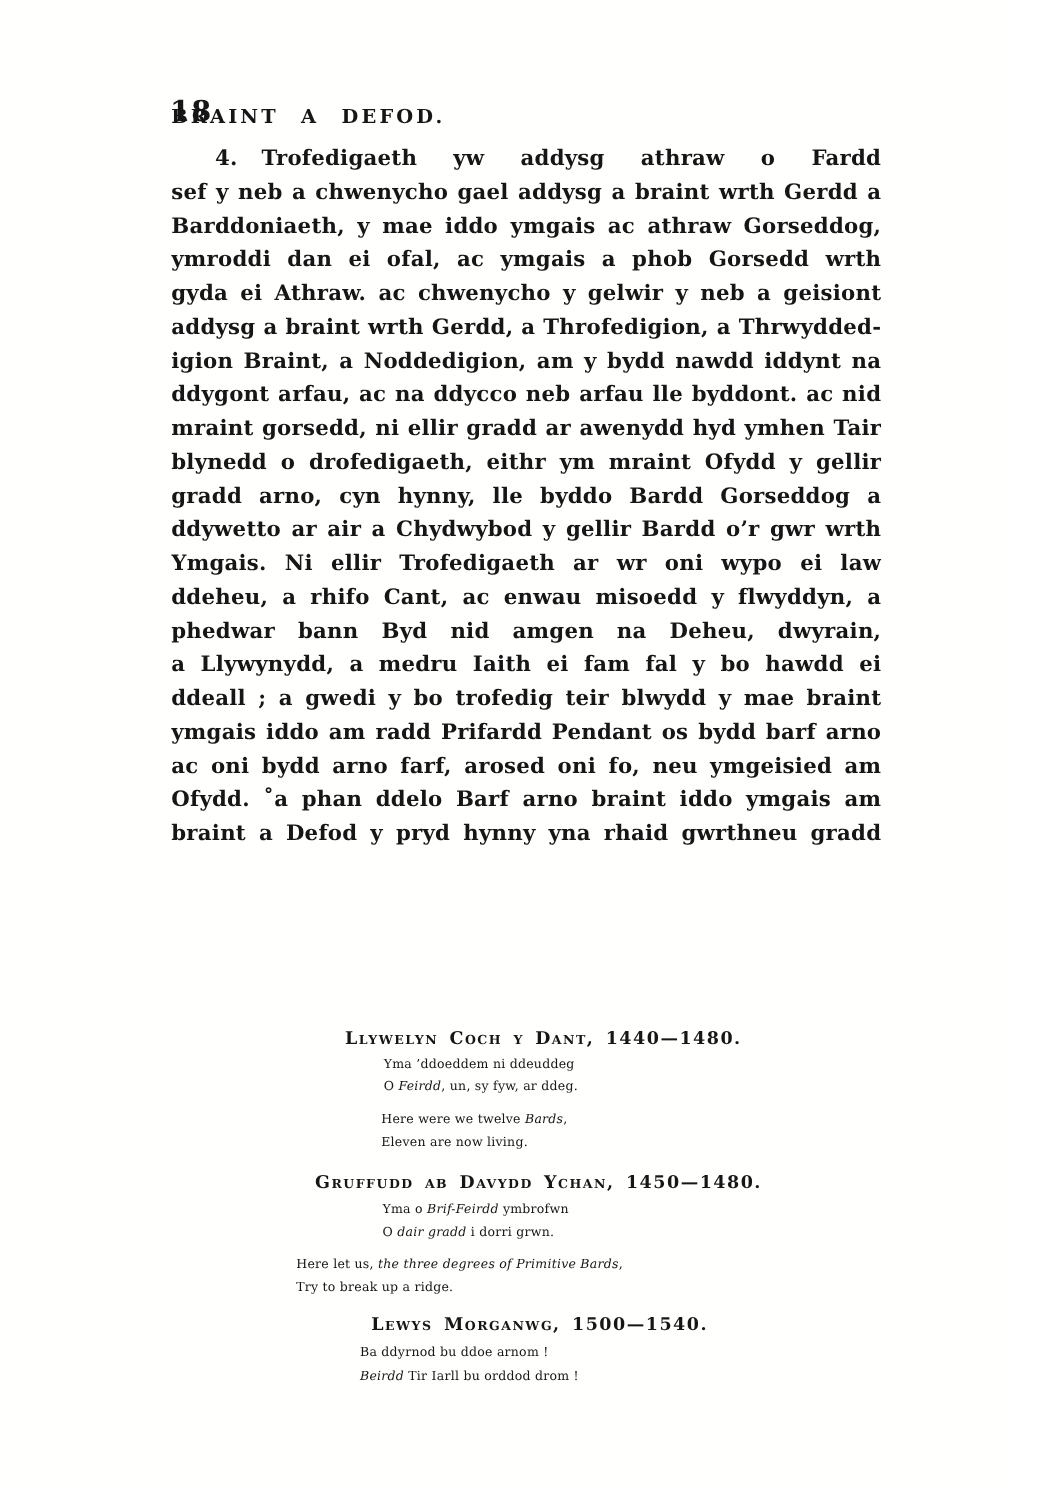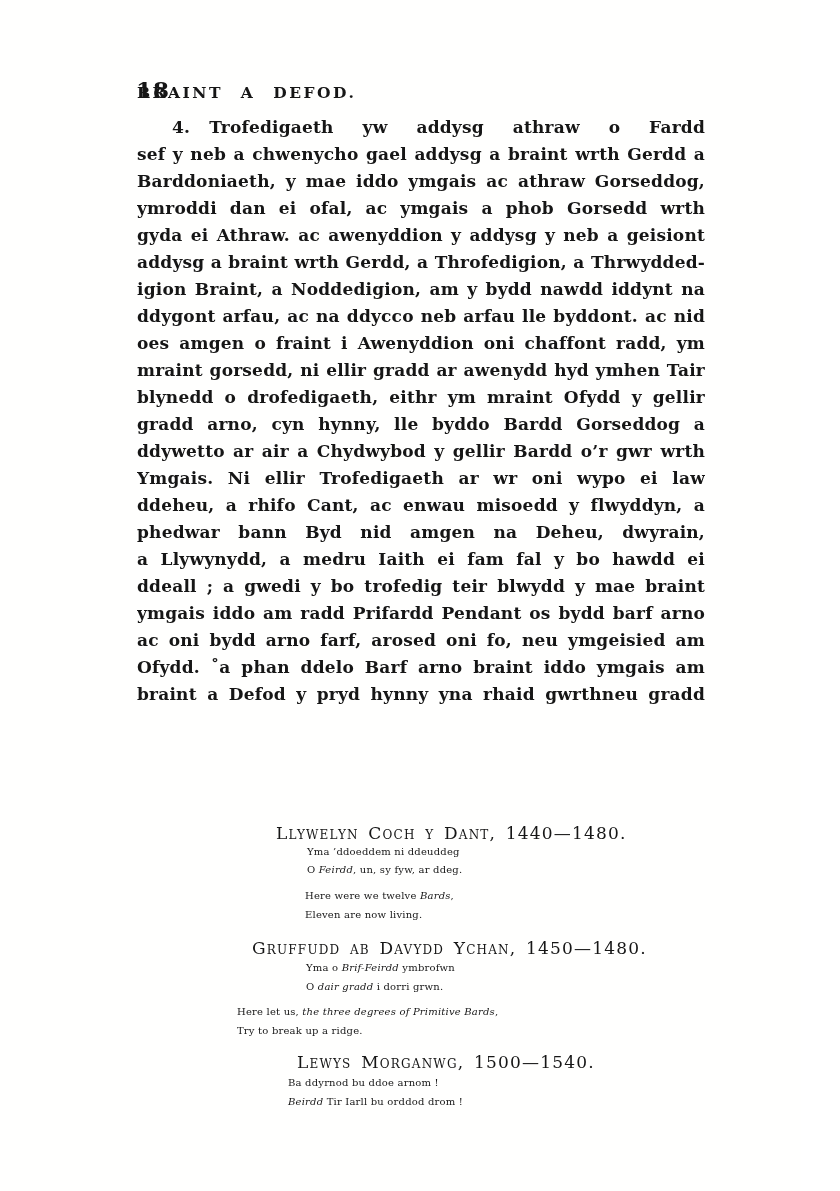--- a/index.html
+++ b/index.html
@@ -45,22 +45,22 @@
     text-align: justify;
     text-align-last: justify;
     overflow: hidden;
   }
   .pline.first { padding-left: 35px; }
   .pnum { margin-right: 19px; }
   
   .abs { position: absolute; white-space: nowrap; }
   .fheading {
     font-variant: small-caps;
-    font-weight: normal;
-    font-size: 17px;
+    font-weight: bold;
+    font-size: 14px;
     letter-spacing: 1.2px;
     word-spacing: 3px;
   }
   .fline {
     font-weight: normal;
     font-size: 10px;
     letter-spacing: 0.2px;
   }
   .it { font-style: italic; }
 </style>
@@ -70,25 +70,24 @@
 <div class="page">
 
   <div class="pagenum">18</div>
   <div class="running">BRAINT A DEFOD.</div>
 
   <div class="para">
     <div class="pline first"><span class="pnum">4.</span><span>Trofedigaeth yw addysg athraw o Fardd Gorseddog,</span></div>
     <div class="pline">sef y neb a chwenycho gael addysg a braint wrth Gerdd a</div>
     <div class="pline">Barddoniaeth, y mae iddo ymgais ac athraw Gorseddog, ac</div>
     <div class="pline">ymroddi dan ei ofal, ac ymgais a phob Gorsedd wrth Gerdd</div>
-    <div class="pline">gyda ei Athraw. ac awenyddion y addysg y neb a geisiont</div>
+    <div class="pline">gyda ei Athraw. ac chwenycho y gelwir y neb a geisiont</div>
     <div class="pline">addysg a braint wrth Gerdd, a Throfedigion, a Thrwydded-</div>
     <div class="pline">igion Braint, a Noddedigion, am y bydd nawdd iddynt na</div>
     <div class="pline">ddygont arfau, ac na ddycco neb arfau lle byddont. ac nid</div>
-    <div class="pline">oes amgen o fraint i Awenyddion oni chaffont radd, ym</div>
     <div class="pline">mraint gorsedd, ni ellir gradd ar awenydd hyd ymhen Tair</div>
     <div class="pline">blynedd o drofedigaeth, eithr ym mraint Ofydd y gellir</div>
     <div class="pline">gradd arno, cyn hynny, lle byddo Bardd Gorseddog a</div>
     <div class="pline">ddywetto ar air a Chydwybod y gellir Bardd o’r gwr wrth</div>
     <div class="pline">Ymgais. Ni ellir Trofedigaeth ar wr oni wypo ei law</div>
     <div class="pline">ddeheu, a rhifo Cant, ac enwau misoedd y flwyddyn, a</div>
     <div class="pline">phedwar bann Byd nid amgen na Deheu, dwyrain, gogledd,</div>
     <div class="pline">a Llywynydd, a medru Iaith ei fam fal y bo hawdd ei</div>
     <div class="pline">ddeall ; a gwedi y bo trofedig teir blwydd y mae braint</div>
     <div class="pline">ymgais iddo am radd Prifardd Pendant os bydd barf arno</div>

